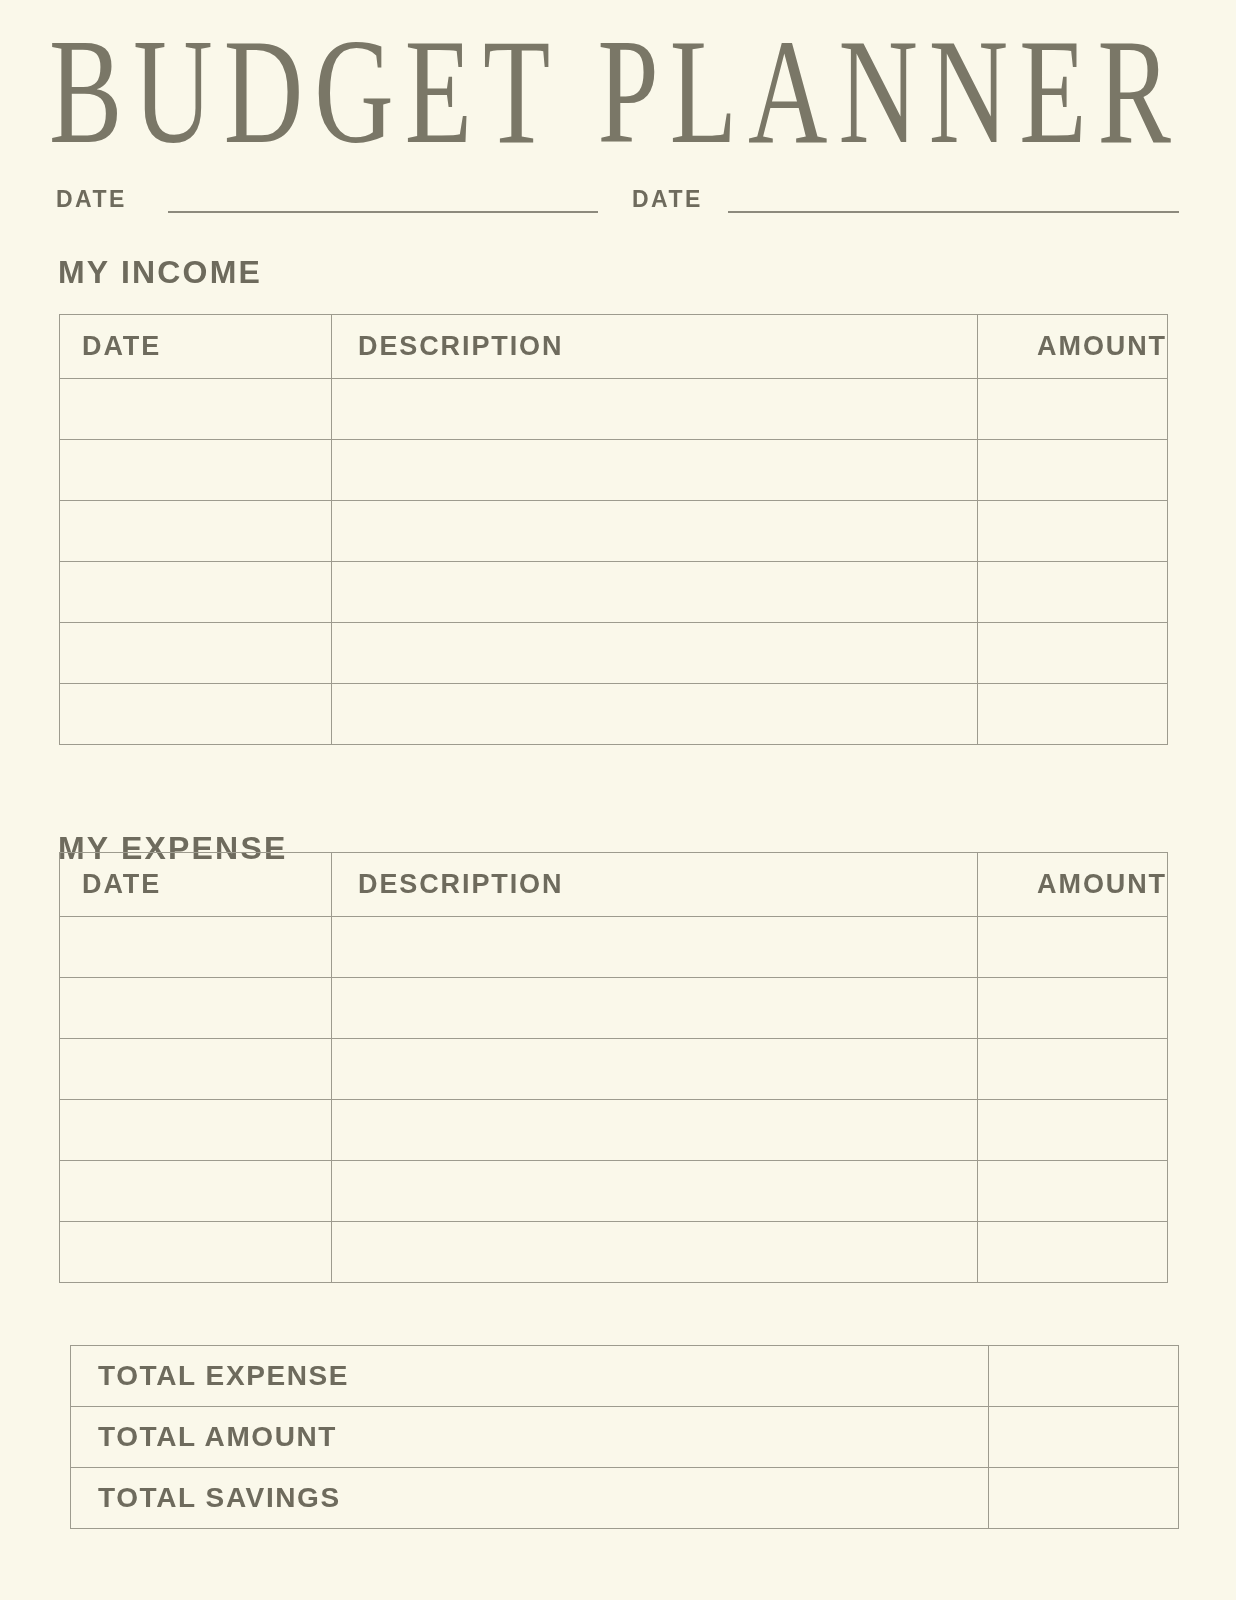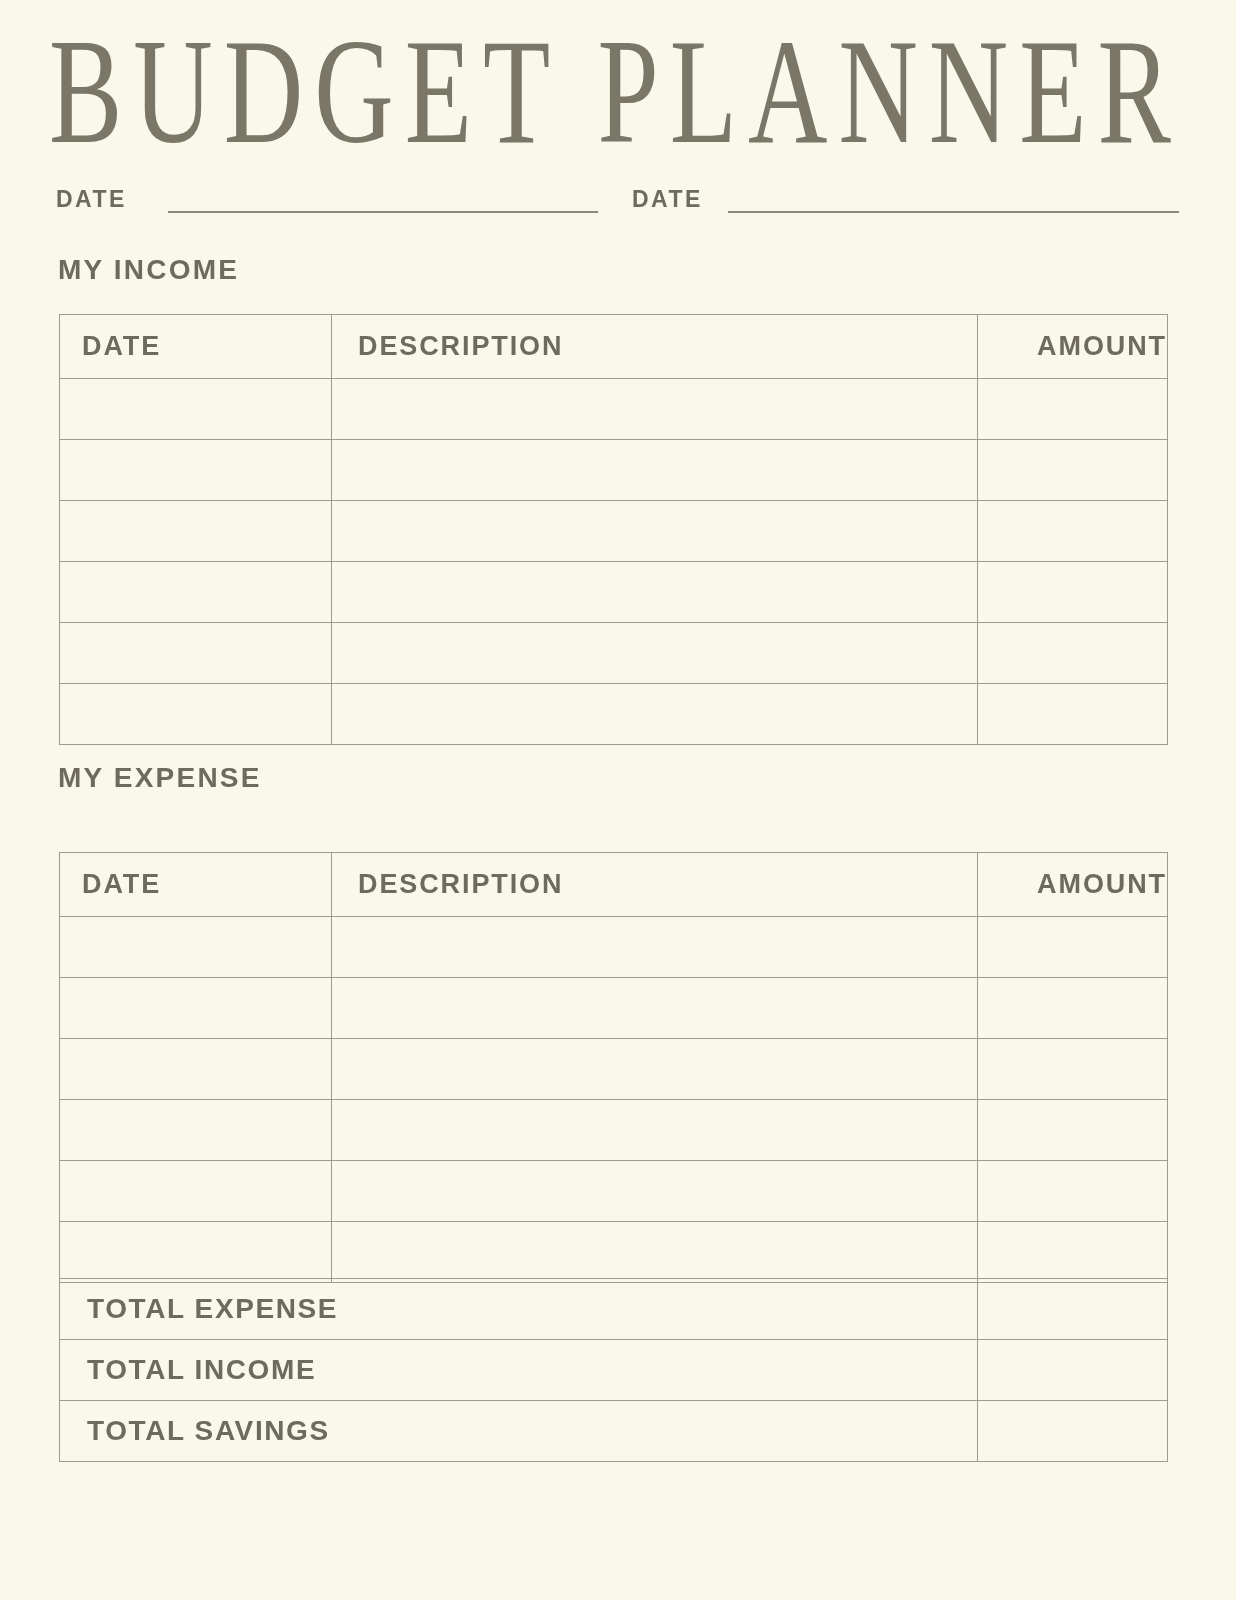--- a/index.html
+++ b/index.html
@@ -49,39 +49,39 @@
     position:absolute;
     height:0;
     border-bottom:2.5px solid var(--underline);
   }
   .name-line{left:168px;top:211px;width:430px;}
   .date-line{left:728px;top:211px;width:451px;}
   
   .section-heading{
     position:absolute;
     left:58px;
-    font-size:28px;
+    font-size:32px;
     font-weight:700;
     letter-spacing:2.2px;
     color:var(--label);
     line-height:1;
   }
   .income-heading{top:256px;}
-  .expense-heading{top:764px;}
+  .expense-heading{top:832px;}
   
   table{
     position:absolute;
     left:59px;
     width:1108px;
     border-collapse:collapse;
     table-layout:fixed;
   }
   .income-table{top:314px;}
   .expense-table{top:852px;}
-  .totals-table{top:1278px;}
+  .totals-table{top:1345px;margin-left:11px;}
   th,td{
     border:1.5px solid var(--line);
     vertical-align:middle;
     background:transparent;
   }
   th{
     height:64px;
     font-size:27px;
     font-weight:700;
     letter-spacing:1.9px;
@@ -219,21 +219,21 @@
     <colgroup>
       <col class="col-total-label-w">
         <col class="col-amount-w">
     </colgroup>
     <tbody>
       <tr>
         <td class="total-label-cell">TOTAL EXPENSE</td>
         <td></td>
       </tr>
       <tr>
-        <td class="total-label-cell">TOTAL INCOME</td>
+        <td class="total-label-cell">TOTAL AMOUNT</td>
         <td></td>
       </tr>
       <tr>
         <td class="total-label-cell">TOTAL SAVINGS</td>
         <td></td>
       </tr>
     </tbody>
   </table>
 
 </div>

